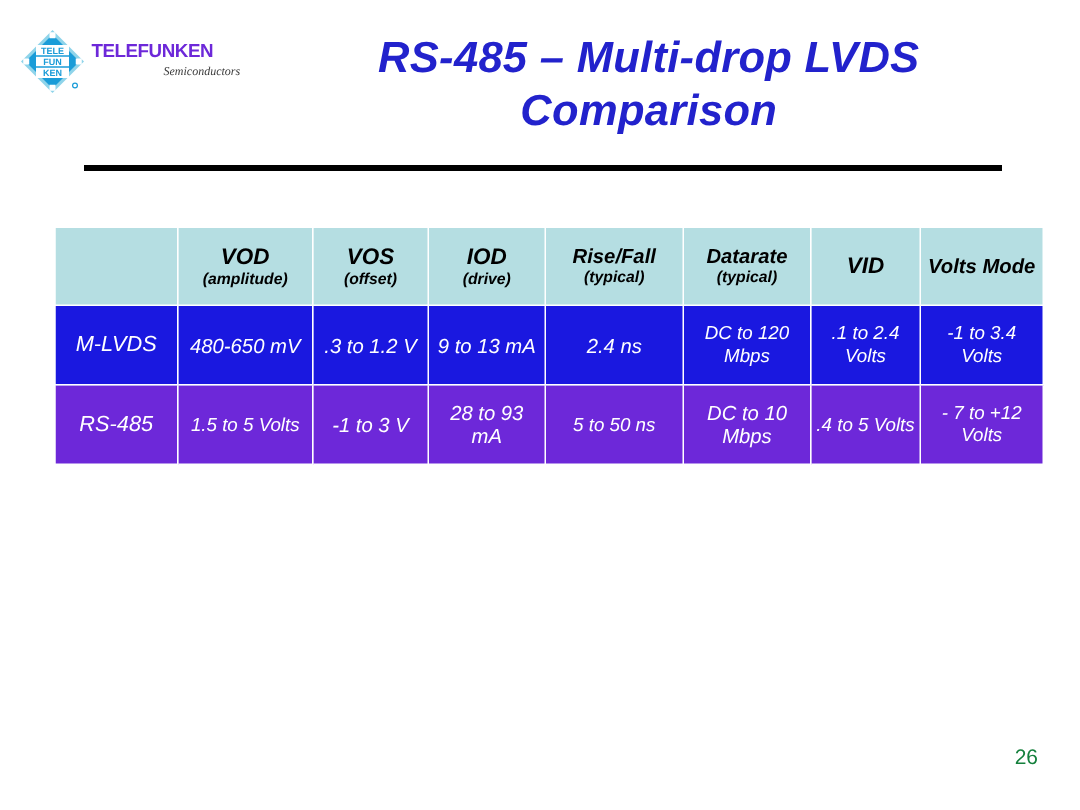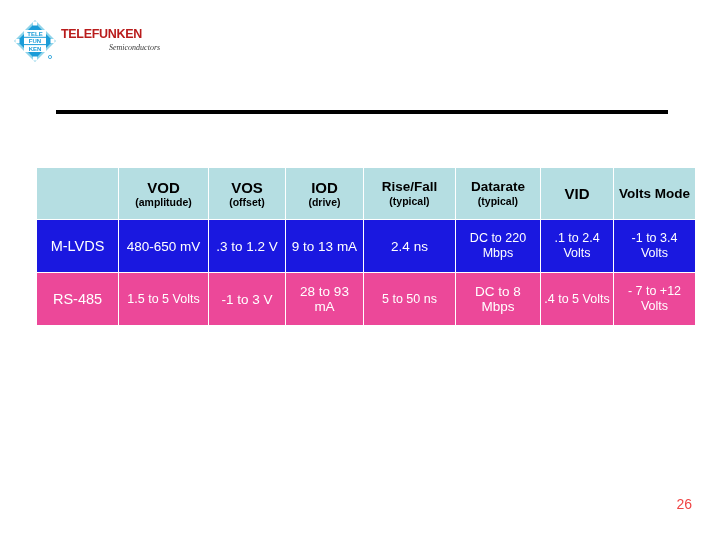--- a/index.html
+++ b/index.html
@@ -43,21 +43,21 @@
     position: absolute;
     left: 48px;
     top: 10px;
     width: 100px;
   }
   .tf-name {
     font-family: "Liberation Sans", sans-serif;
     font-weight: bold;
     font-size: 12.5px;
     letter-spacing: -0.3px;
-    color: #b91c1c;
+    color: #6d28d9;
     line-height: 12px;
     white-space: nowrap;
   }
   .tf-sub {
     font-family: "Liberation Serif", serif;
     font-style: italic;
     font-size: 8px;
     color: #3a3a3a;
     line-height: 10px;
     margin-top: 3px;
@@ -88,24 +88,25 @@
     top: 110px;
     width: 612px;
     height: 4px;
     background: #000000;
   }
 
   
   #comparison-table {
     position: absolute;
     left: 36px;
-    top: 167px;
+    top: 151px;
     width: 659px;
     border-collapse: collapse;
     table-layout: fixed;
+    font-style: italic;
   }
   #comparison-table td, #comparison-table th {
     border: 1px solid #ffffff;
     padding: 0 3px;
     vertical-align: middle;
     text-align: center;
   }
 
   
   .col-label  { width: 82px; }
@@ -151,41 +152,41 @@
   }
   .row-mlvds td.rowlabel {
     font-size: 14.5px;
     text-align: left;
     padding-left: 10px;
   }
   .row-mlvds td.big { font-size: 13.5px; }
 
   
   .row-rs485 td {
-    background: #ec4899;
+    background: #6d28d9;
     height: 52px;
     color: #ffffff;
     font-size: 12.5px;
     line-height: 15px;
   }
   .row-rs485 td.rowlabel {
     font-size: 14.5px;
     text-align: left;
     padding-left: 10px;
   }
   .row-rs485 td.big { font-size: 13.5px; }
 
   
   #page-number {
     position: absolute;
     right: 28px;
     bottom: 28px;
     font-family: "Liberation Sans", sans-serif;
     font-size: 14px;
-    color: #ef4444;
+    color: #15803d;
   }
 </style>
 </head>
 <body>
 
 <div id="slide">
 
   <div id="logo-block">
     <div id="logo-mark">
       <svg width="44" height="44" viewBox="0 0 44 44" xmlns="http://www.w3.org/2000/svg">
@@ -212,20 +213,24 @@
         </g>
         <circle cx="37" cy="38" r="1.6" fill="none" stroke="#1a9cd8" stroke-width="0.8"></circle>
       </svg>
     </div>
     <div id="logo-wordmark">
       <div class="tf-name">TELEFUNKEN</div>
       <div class="tf-sub">Semiconductors</div>
     </div>
   </div>
 
+  <div id="slide-title">
+    <span>RS-485 – Multi-drop LVDS</span><br>
+    <span>Comparison</span>
+  </div>
 
   <div id="title-rule"></div>
 
   <table id="comparison-table">
     <colgroup>
       <col class="col-label">
         <col class="col-vod">
         <col class="col-vos">
         <col class="col-iod">
       <col class="col-rise">
@@ -263,32 +268,32 @@
           <span class="hdr-main small">Volts Mode</span>
         </td>
       </tr>
 
       <tr class="row-mlvds">
         <td class="rowlabel">M-LVDS</td>
         <td class="big">480-650 mV</td>
         <td class="big">.3 to 1.2 V</td>
         <td class="big">9 to 13 mA</td>
         <td class="big">2.4 ns</td>
-        <td>DC to 220 Mbps</td>
+        <td>DC to 120 Mbps</td>
         <td>.1 to 2.4 Volts</td>
         <td>-1 to 3.4 Volts</td>
       </tr>
 
       <tr class="row-rs485">
         <td class="rowlabel">RS-485</td>
         <td>1.5 to 5 Volts</td>
         <td class="big">-1 to 3 V</td>
         <td class="big">28 to 93 mA</td>
         <td>5 to 50 ns</td>
-        <td class="big">DC to 8 Mbps</td>
+        <td class="big">DC to 10 Mbps</td>
         <td>.4 to 5 Volts</td>
         <td>- 7 to +12 Volts</td>
       </tr>
     </tbody>
   </table>
 
   <div id="page-number">26</div>
 
 </div>
 

